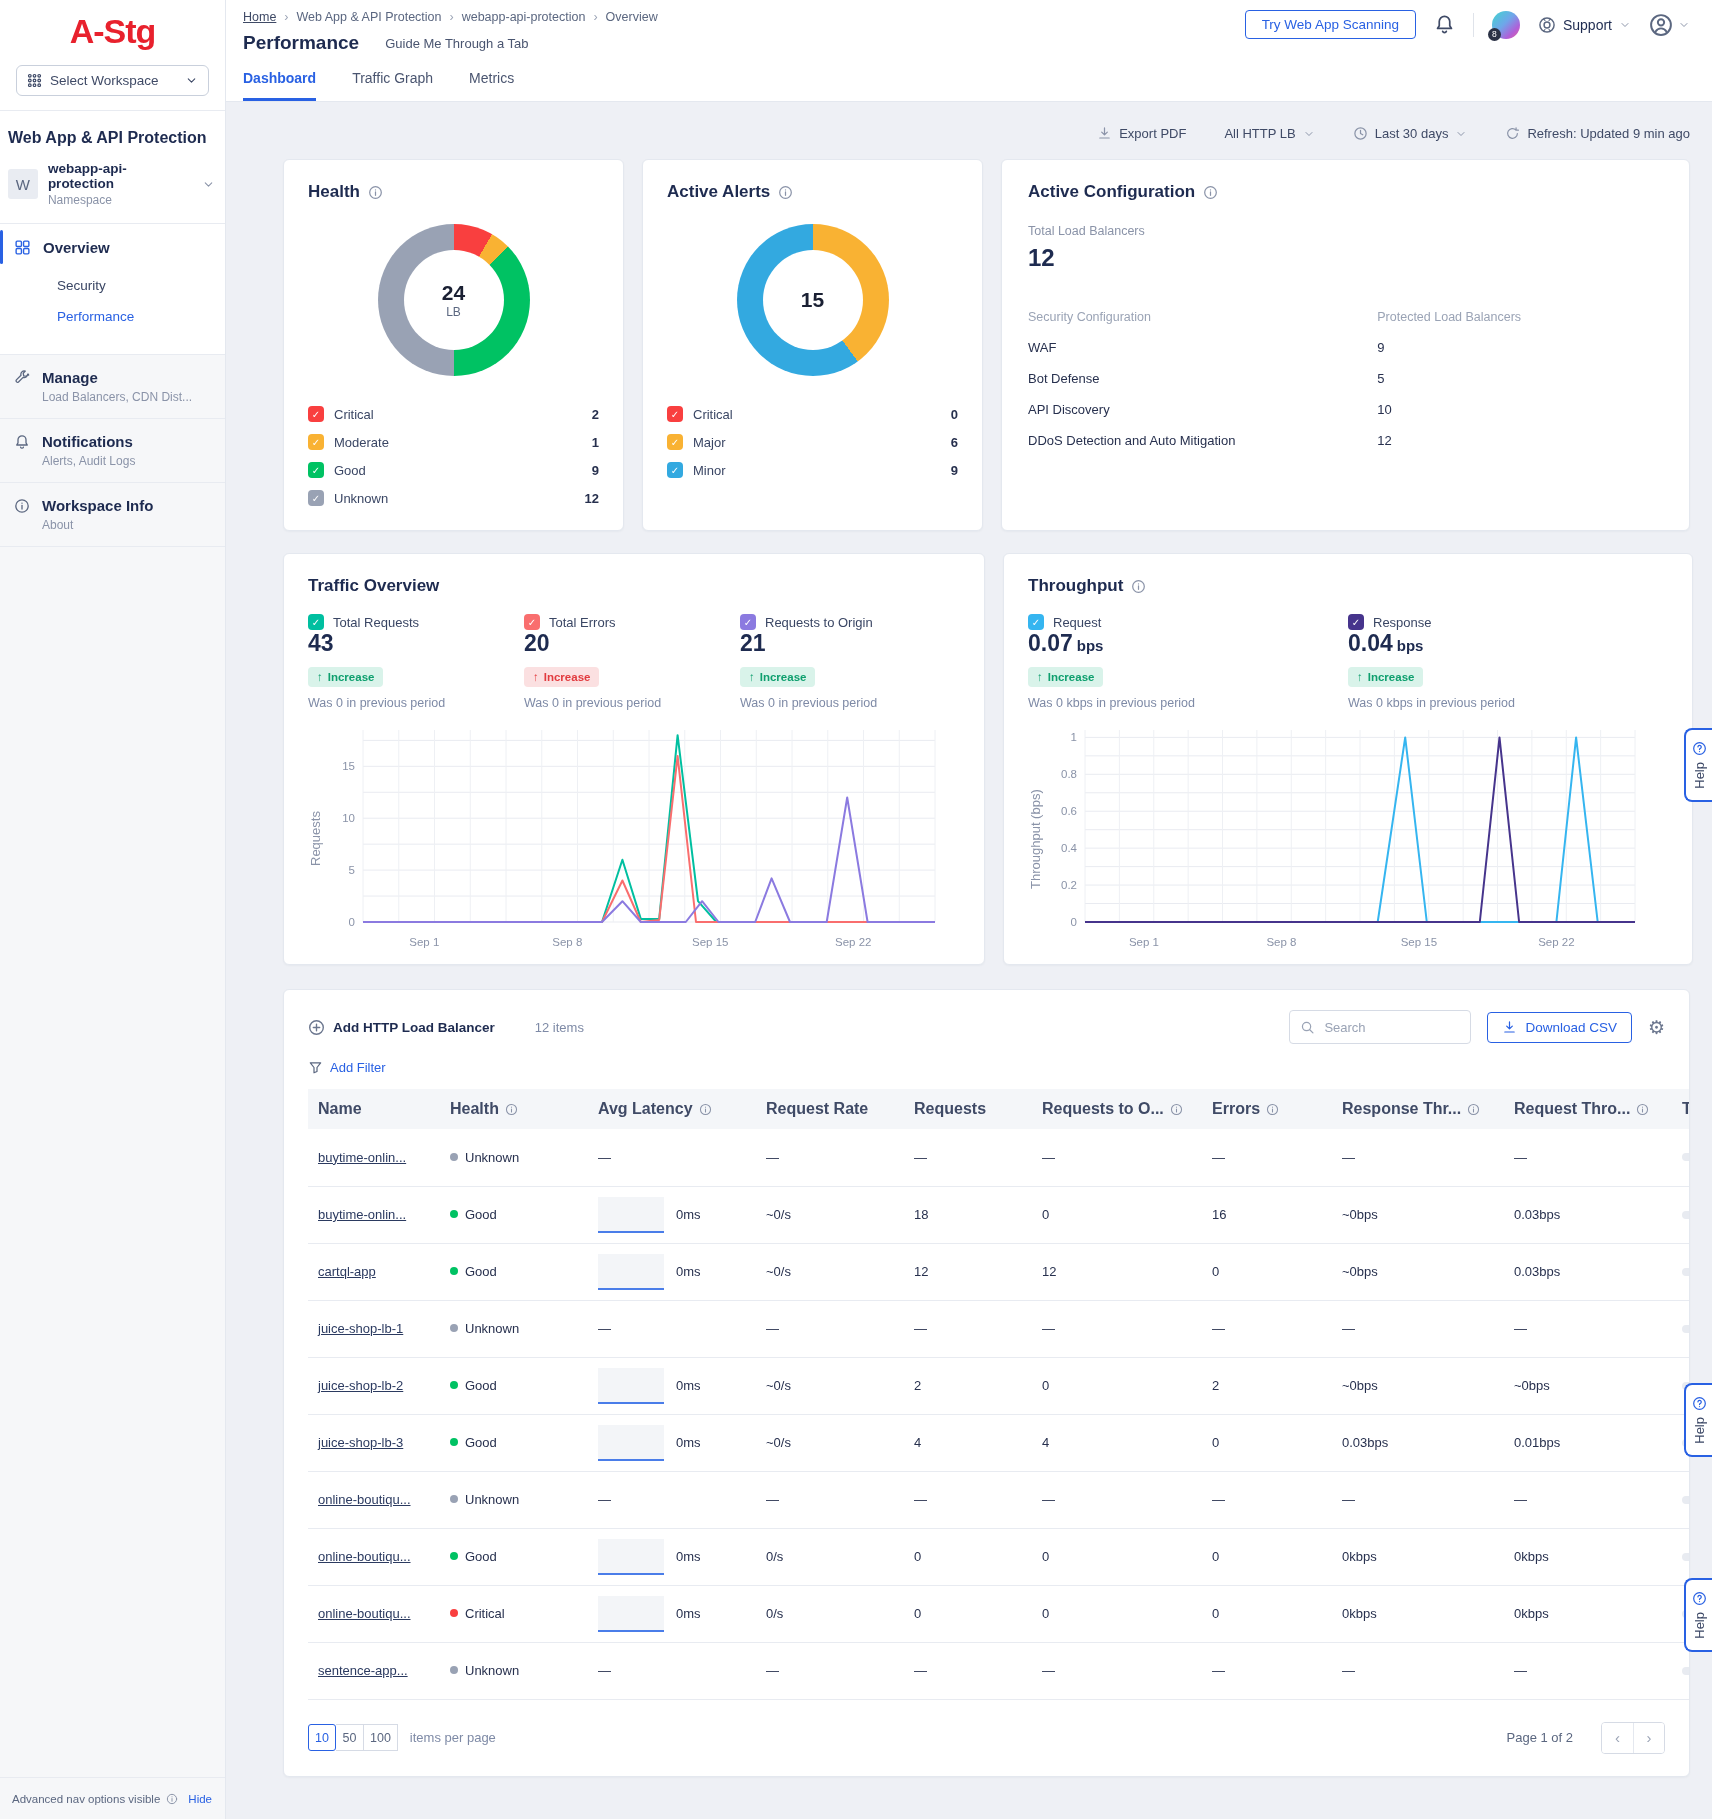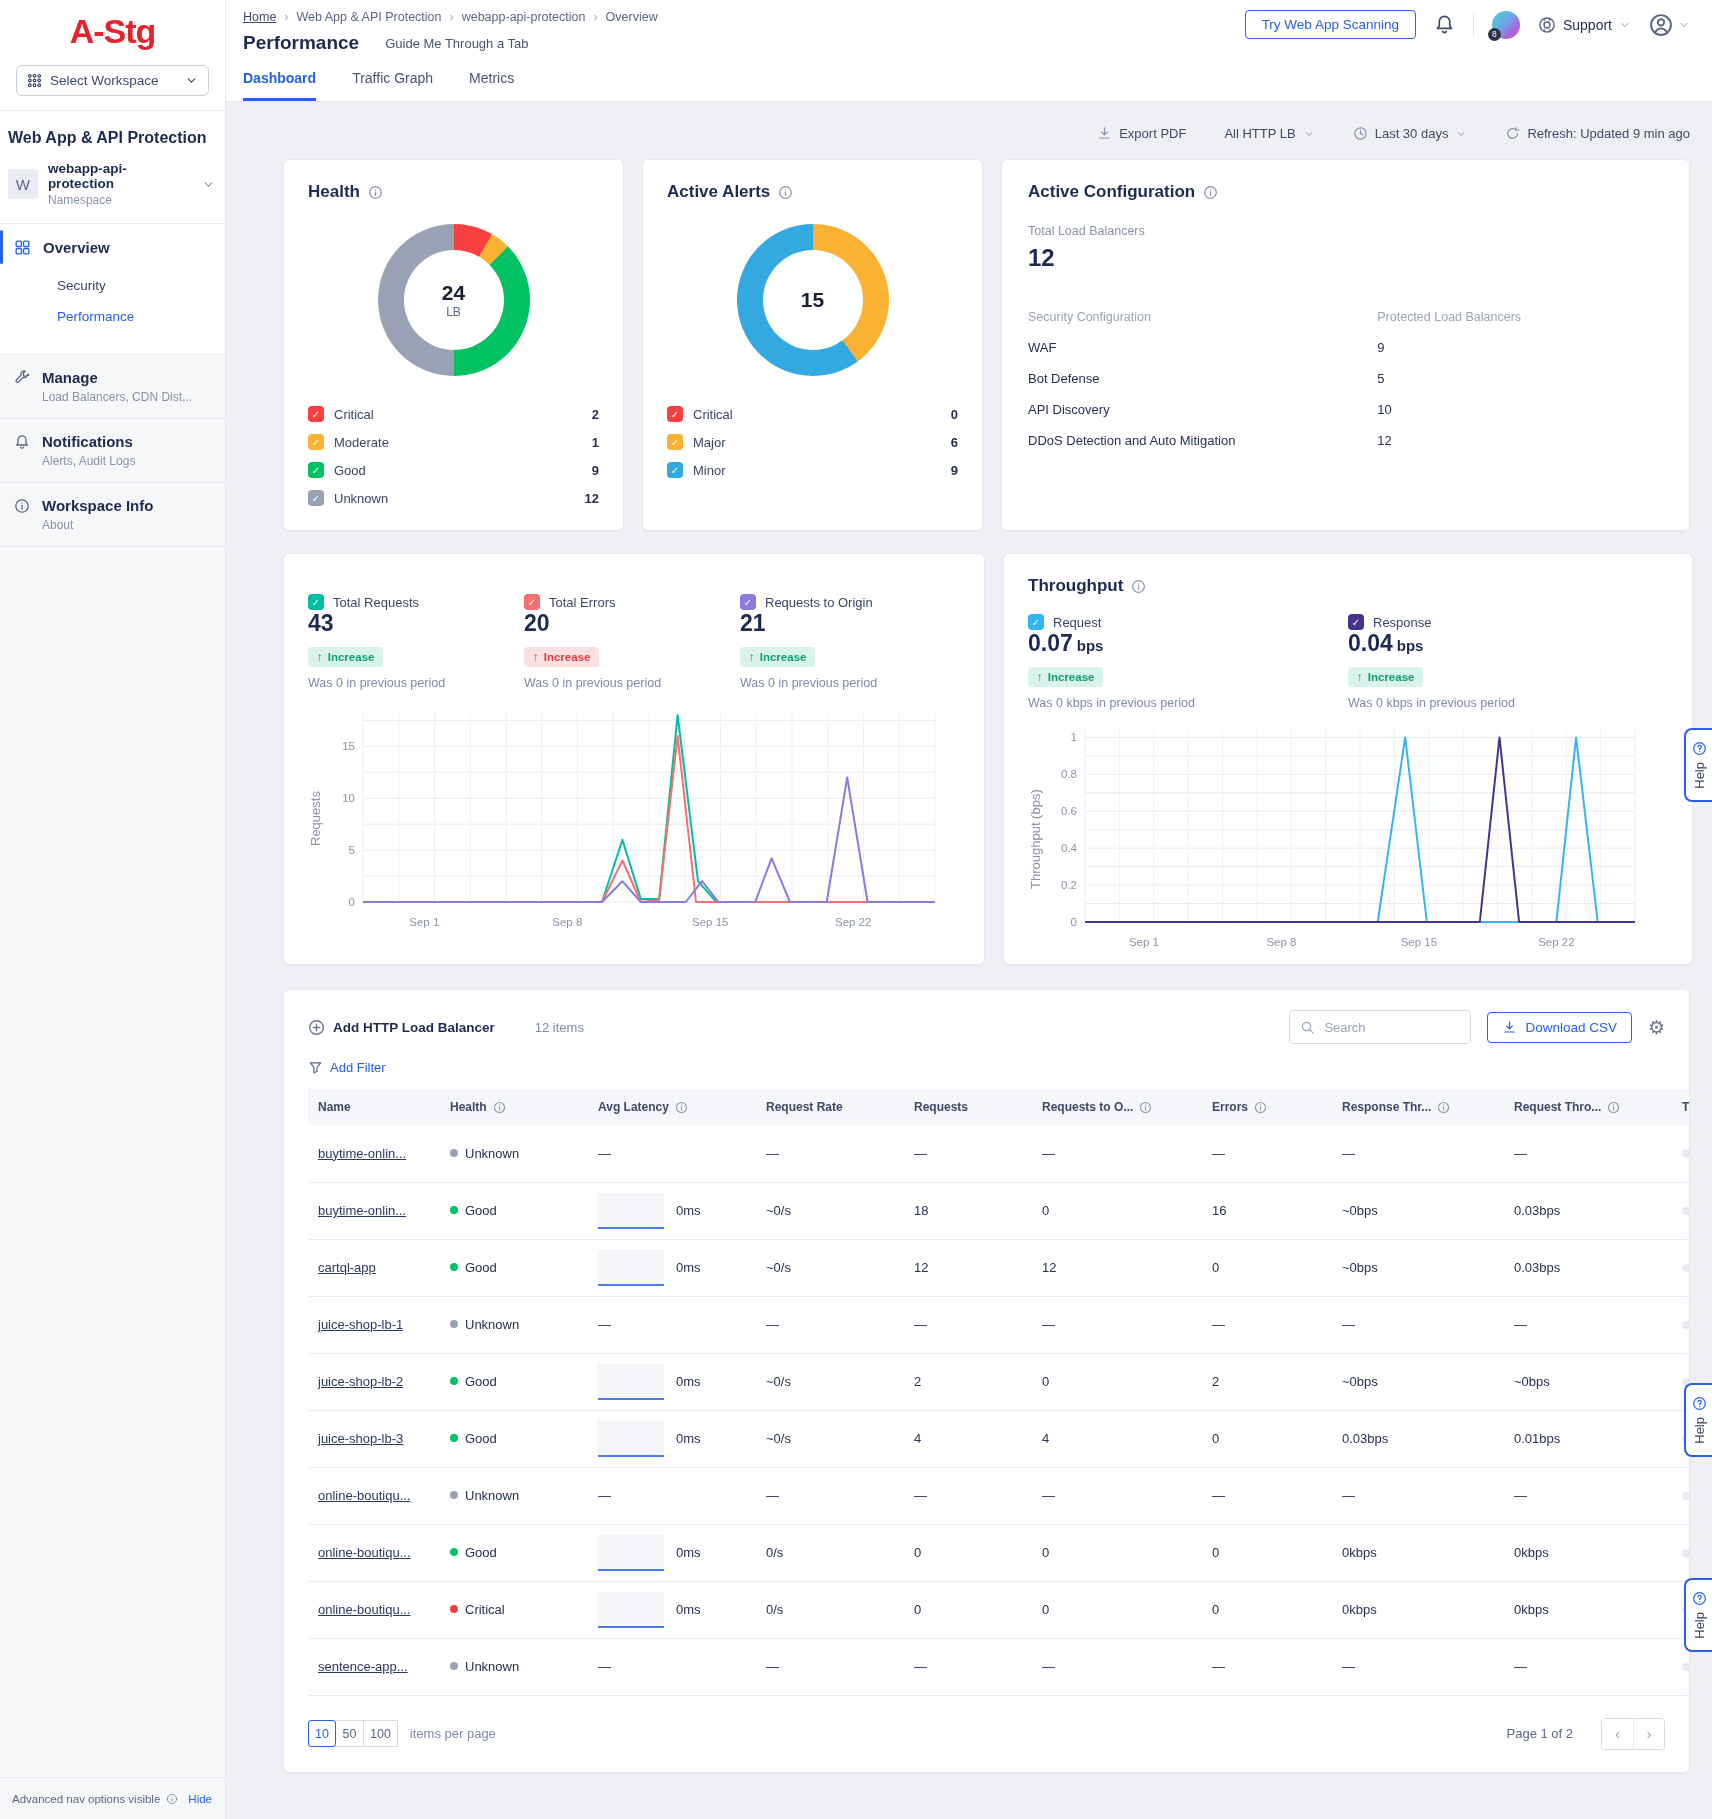--- a/index.html
+++ b/index.html
@@ -108,21 +108,21 @@
   .add-lb { display:flex; align-items:center; gap:8px; font-size:13.5px; font-weight:600; color:#1e2b50; cursor:pointer; }
   .items-count { font-size:13px; color:#7e8aa6; margin-left:40px; }
   .tbl-toolbar-right { margin-left:auto; display:flex; align-items:center; gap:16px; }
   .search-box { width:182px; height:34px; border:1px solid #d6dbe5; border-radius:4px; display:flex; align-items:center; gap:9px; padding:0 10px; color:#9aa3b5; }
   .search-box input { border:none; outline:none; font-size:13px; width:130px; font-family:inherit; color:#3a4664; }
   .search-box input::placeholder { color:#9aa3b5; }
   .csv-btn { display:flex; align-items:center; gap:8px; border:1px solid #2961e3; color:#2961e3; background:#fff; border-radius:4px; font-size:13.5px; padding:7px 14px; cursor:pointer; font-family:inherit; }
   .gear { font-size:19px; color:#6b768e; cursor:pointer; font-family:"DejaVu Sans", sans-serif; }
   .add-filter { display:flex; align-items:center; gap:7px; margin:16px 24px 14px; font-size:13px; color:#2961e3; cursor:pointer; }
   .lb-table { border-collapse:collapse; table-layout:fixed; width:1500px; margin-left:24px; }
-  .lb-table th { background:#f4f6f9; text-align:left; font-size:12px; color:#3f4a66; font-weight:bold; padding:11px 10px; white-space:nowrap; }
+  .lb-table th { background:#f4f6f9; text-align:left; font-size:16px; color:#3f4a66; font-weight:bold; padding:11px 10px; white-space:nowrap; }
   .lb-table th .th-inner { display:flex; align-items:center; gap:6px; }
   .lb-table td { border-bottom:1px solid #e8ebf1; padding:10px 10px; font-size:13px; color:#27304e; height:57px; white-space:nowrap; }
   .lb-link { color:#2b3a60; text-decoration:underline; cursor:pointer; }
   .hdot { display:inline-block; width:8px; height:8px; border-radius:50%; margin-right:7px; vertical-align:1px; }
   .lat-cell { display:flex; align-items:center; gap:12px; }
   .spark { width:66px; height:36px; background:#f3f5f8; border-bottom:2px solid #4a7de9; }
   .alert-bar { width:62px; height:8px; border-radius:4px; background:#e8ebf1; }
   .tbl-footer { display:flex; align-items:center; margin:22px 24px 0; }
   .size-btn { min-width:28px; height:27px; border:1px solid #d6dbe5; background:#fff; color:#5b6780; font-size:12.5px; padding:0 6px; cursor:pointer; font-family:inherit; }
   .size-btn + .size-btn { border-left:none; }
@@ -434,20 +434,23 @@
                   <span class="cfg-c1">DDoS Detection and Auto Mitigation</span>
                   <span>12</span>
                 </div>
               </div>
           </div>
         </div>
       </div>
 
       <div class="row2">
         <div class="card traffic-card">
+          <div class="card-title">
+              <span>Traffic Overview</span>
+            </div>
           <div class="stats-row" id="traffic-stats">
               <div class="stat"><div class="stat-head">
                   <span class="cb" style="background: rgb(0, 191, 160);">✓</span>
                   <span class="stat-label">Total Requests</span>
                 </div><div class="stat-value">43</div><div class="badge green">
                   <span>↑</span>
                   <span>Increase</span>
                 </div><div class="stat-note">Was 0 in previous period</div></div>
               <div class="stat"><div class="stat-head">
                   <span class="cb" style="background: rgb(249, 110, 110);">✓</span>

